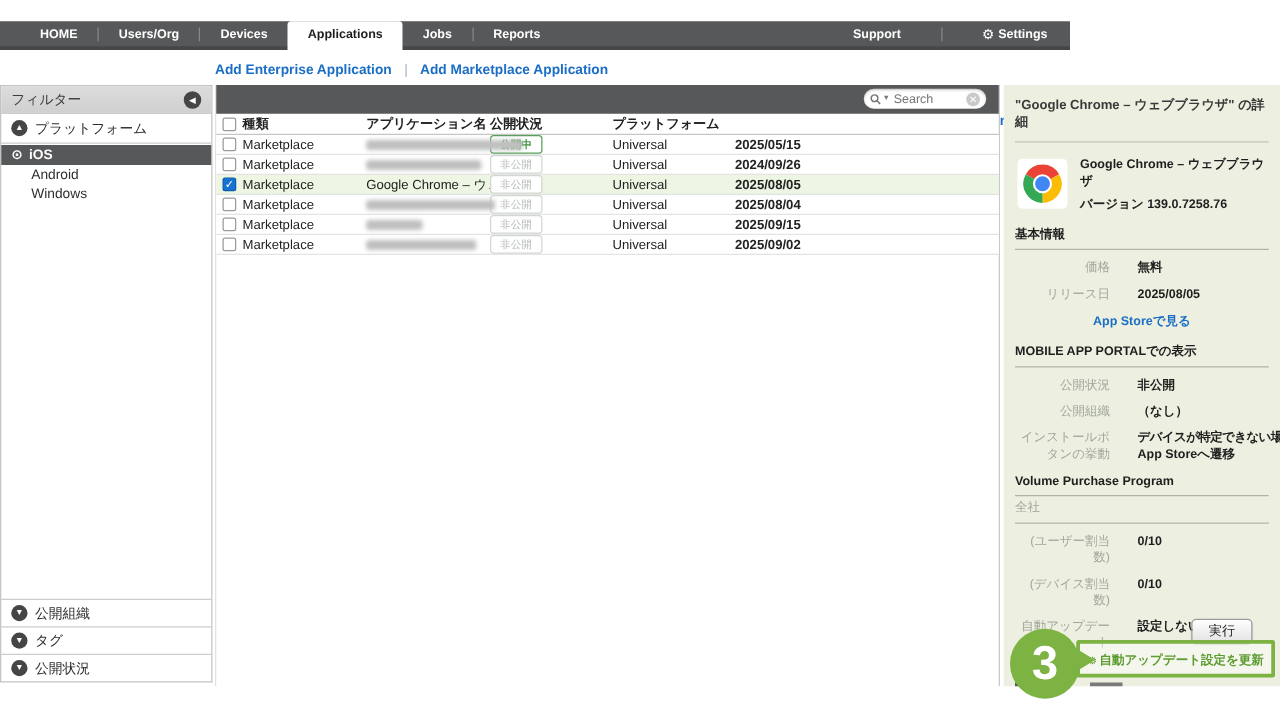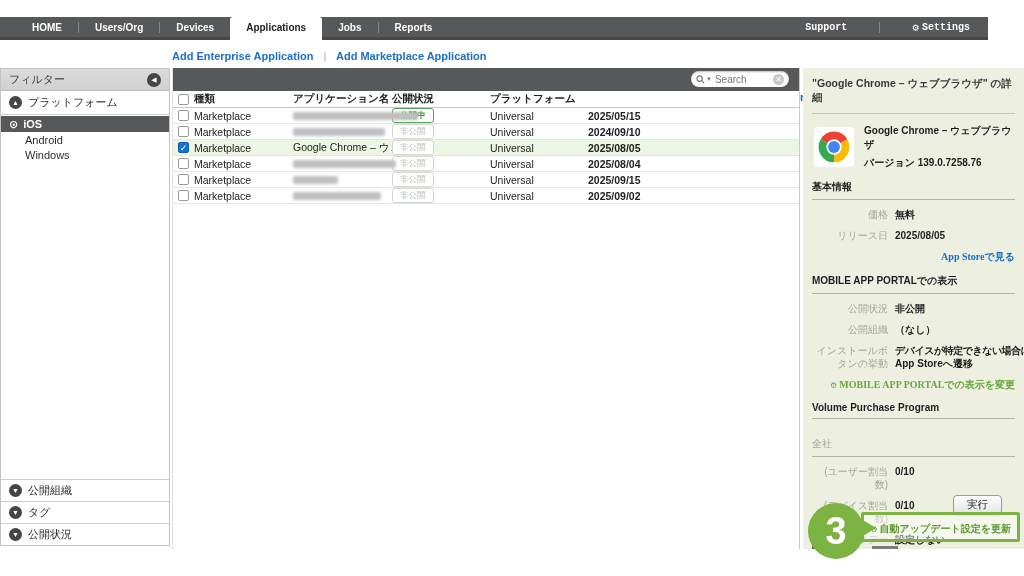--- a/index.html
+++ b/index.html
@@ -1,28 +1,28 @@
 <!DOCTYPE html>
 <html><head>
 <meta charset="utf-8">
 <style>
   * { margin:0; padding:0; box-sizing:border-box; }
   html,body { width:1024px; height:576px; background:#ffffff; overflow:hidden;
     font-family:"Liberation Sans","DejaVu Sans",sans-serif; }
 
   
-  .navbar { position:absolute; top:17px; left:0; width:988px; height:23px;
+  .navbar { position:absolute; top:17px; left:0; width:856px; height:23px;
     background:#57585a; border-bottom:3px solid #47474a; display:flex; align-items:center; }
   .nav-left { display:flex; align-items:flex-end; height:100%; padding-left:16px; }
   .tab { color:#ffffff; font-size:10px; font-weight:bold; padding:0 16px; height:100%;
     display:flex; align-items:center; cursor:pointer; }
   .tab.active { background:#ffffff; color:#1e1e1e; border-radius:3px 3px 0 0;
     height:23px; margin-bottom:-3px; padding-bottom:3px; }
   .vsep { width:1px; height:11px; background:#86878a; align-self:center; }
-  .nav-right { margin-left:auto; display:flex; align-items:center; gap:28px; padding-right:14px;font-family:Liberation Mono, monospace; }
+  .nav-right { margin-left:auto; display:flex; align-items:center; gap:28px; padding-right:14px; }
   .nav-right .tab { padding:0 4px; }
   .gear-w { color:#fff; font-size:11px; margin-right:3px; }
 
   
   .linksbar { position:absolute; top:43px; left:0; width:1024px; height:25px; background:#fff; }
   .add-links { position:absolute; left:172px; top:7px; font-size:11px; font-weight:bold; color:#1b6ec6; }
   .add-links a { color:#1b6ec6; text-decoration:none; cursor:pointer; }
   .link-div { color:#9fb3c8; margin:0 7px; font-weight:normal; }
   .export-link { position:absolute; left:773px; top:7px; font-size:11px; font-weight:bold; color:#1b6ec6; cursor:pointer;margin-top:41px; }
 
@@ -77,28 +77,28 @@
   .p-title { font-size:10.5px; font-weight:bold; color:#3a3a3a; padding:9px 0 8px 0;
     border-bottom:1px solid #c3c6b2; }
   .p-app { display:flex; gap:10px; margin:10px 0 4px 2px; align-items:center; }
   .chrome-tile { width:40px; height:40px; background:#ffffff; border-radius:4px; flex:none;
     display:flex; align-items:center; justify-content:center; }
   .p-app-name { font-weight:bold; font-size:10px; }
   .p-app-ver { font-weight:bold; font-size:10px; margin-top:4px; }
   .p-sec { font-weight:bold; font-size:10px; margin-top:10px; }
   .p-hr { border:none; border-top:1px solid #b2b5a3; margin:5px 0 2px 0; }
   .dl { display:flex; margin:8px 0; }
-  .dt { width:76px; flex:none; text-align:right; color:#a2a79a; margin-right:7px; line-height:1.3; }
+  .dt { width:76px; flex:none; text-align:right; color:#a2a79a; margin-right:22px; line-height:1.3; }
   .dd { font-weight:bold; color:#1e1e1e; line-height:1.3; }
   .tight { letter-spacing:-0.5px; white-space:nowrap; }
-  .p-link-right { text-align:right; margin:8px 0 2px 0;font-family:Liberation Serif, serif; }
+  .p-link-right { text-align:center; margin:8px 0 2px 0; }
   .p-link-right a { color:#1b6ec6; font-weight:bold; text-decoration:none; font-size:10px; cursor:pointer; }
   .p-link-right.green a { color:#69a63c; }
   .gear-g { color:#69a63c; font-size:8px; margin-right:2px; }
-  .p-org { color:#a2a79a; margin-top:18px; }
+  .p-org { color:#a2a79a; margin-top:2px; }
 
   
   .exec-btn { position:absolute; top:495px; right:22px; font-size:10.5px; color:#1e1e1e;
     background:linear-gradient(#fefefe,#e3e3e3); border:1px solid #9b9b9b; border-radius:4px;
     padding:2px 13px; cursor:pointer; box-shadow:0 1px 1px rgba(0,0,0,.15); z-index:5; }
   .hl-box { position:absolute; top:512px; right:4px; border:3px solid #7cb342; border-radius:2px;
     background:rgba(255,255,255,.45); padding:3px 6px; z-index:6; }
   .hl-box a { color:#5d9c30; font-weight:bold; font-size:10px; text-decoration:none; cursor:pointer; white-space:nowrap;margin-top:27px; }
   .gear-hl { color:#5d9c30; font-size:8px; margin-right:2px; }
   .step-circle { position:absolute; left:808px; top:503px; width:56px; height:56px; border-radius:50%;
@@ -210,21 +210,21 @@
     <div class="col-date">2025/05/15</div>
   </div>
       <div class="grid-row trow">
     <div class="cb"></div>
     <div>Marketplace</div>
     <div class="name-cell">
           <div class="blur-block" style="width: 92px;"></div>
         </div>
     <div><span class="badge private">非公開</span></div>
     <div>Universal</div>
-    <div class="col-date">2024/09/10</div>
+    <div class="col-date">2024/09/26</div>
   </div>
       <div class="grid-row trow selected">
     <div class="cb on">✓</div>
     <div>Marketplace</div>
     <div class="name-cell">
           <div class="name-text">Google Chrome – ウェブブ...</div>
         </div>
     <div><span class="badge private">非公開</span></div>
     <div>Universal</div>
     <div class="col-date">2025/08/05</div>
@@ -306,23 +306,20 @@
     <div class="dt">公開組織</div>
     <div class="dd">（なし）</div>
   </div>
   <div class="dl">
     <div class="dt">インストールボタンの挙動</div>
     <div class="dd">
       <div class="tight">デバイスが特定できない場合には</div>
       <div>App Storeへ遷移</div>
     </div>
   </div>
-  <div class="p-link-right green">
-    <span class="gear-g">⚙</span><a>MOBILE APP PORTALでの表示を変更</a>
-  </div>
 
   <div class="p-sec">Volume Purchase Program</div>
   <hr class="p-hr">
   <div class="p-org">全社</div>
   <hr class="p-hr">
   <div class="dl">
     <div class="dt">(ユーザー割当数)</div>
     <div class="dd">0/10</div>
   </div>
   <div class="dl">

